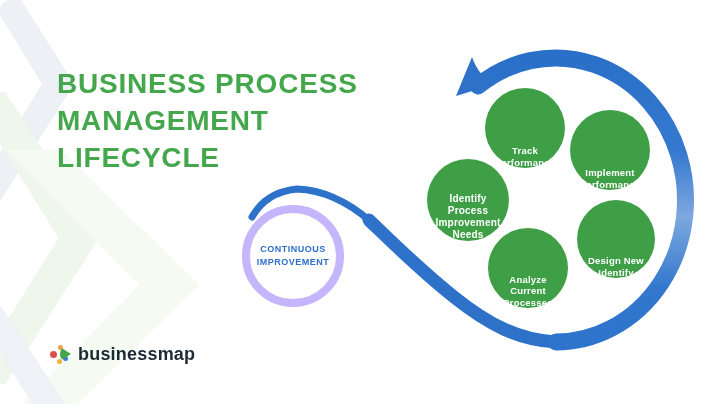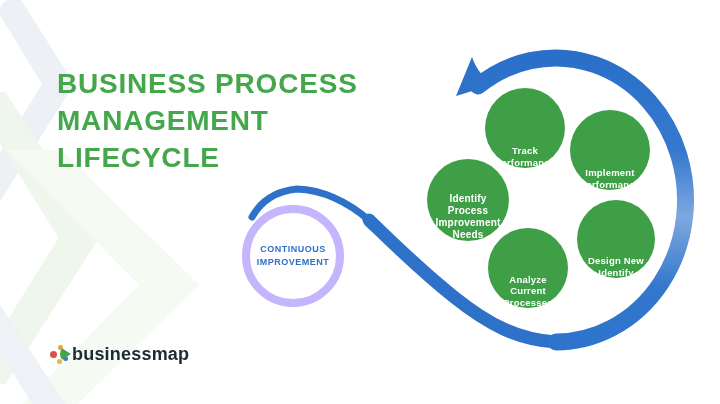--- a/index.html
+++ b/index.html
@@ -40,21 +40,21 @@
     box-sizing:border-box;border-radius:50%;
     background:#ffffff;border:8px solid #c4b5fd;
     display:flex;align-items:center;justify-content:center;text-align:center;
   }
   .center-circle span{
     font-size:9px;font-weight:700;letter-spacing:0.5px;line-height:1.5;
     color:#2e6fc7;white-space:pre-line;
   }
 
   
-  .logo{position:absolute;left:50px;top:343px;display:flex;align-items:center;}
+  .logo{position:absolute;left:50px;top:343px;display:flex;align-items:center;gap:6px;}
   .logo-icon{position:relative;width:22px;height:22px;display:inline-block;}
   .logo-icon i{position:absolute;display:block;border-radius:50%;}
   .li-red{left:0px;top:8px;width:7px;height:7px;background:#d9504a;}
   .li-top{left:8px;top:2px;width:5px;height:5px;background:#e8a33d;}
   .li-bottom{left:7px;top:16px;width:5px;height:5px;background:#efb23c;}
   .li-blue{left:13px;top:13px;width:5px;height:5px;background:#3a7bd5;}
   .li-tri{left:10px;top:4px;width:0;height:0;border-radius:0;
     border-left:11px solid #43a54a;border-top:7px solid transparent;border-bottom:7px solid transparent;}
   .logo-text{font-size:18px;font-weight:700;color:#1c2a35;letter-spacing:0.2px;}
 </style>

